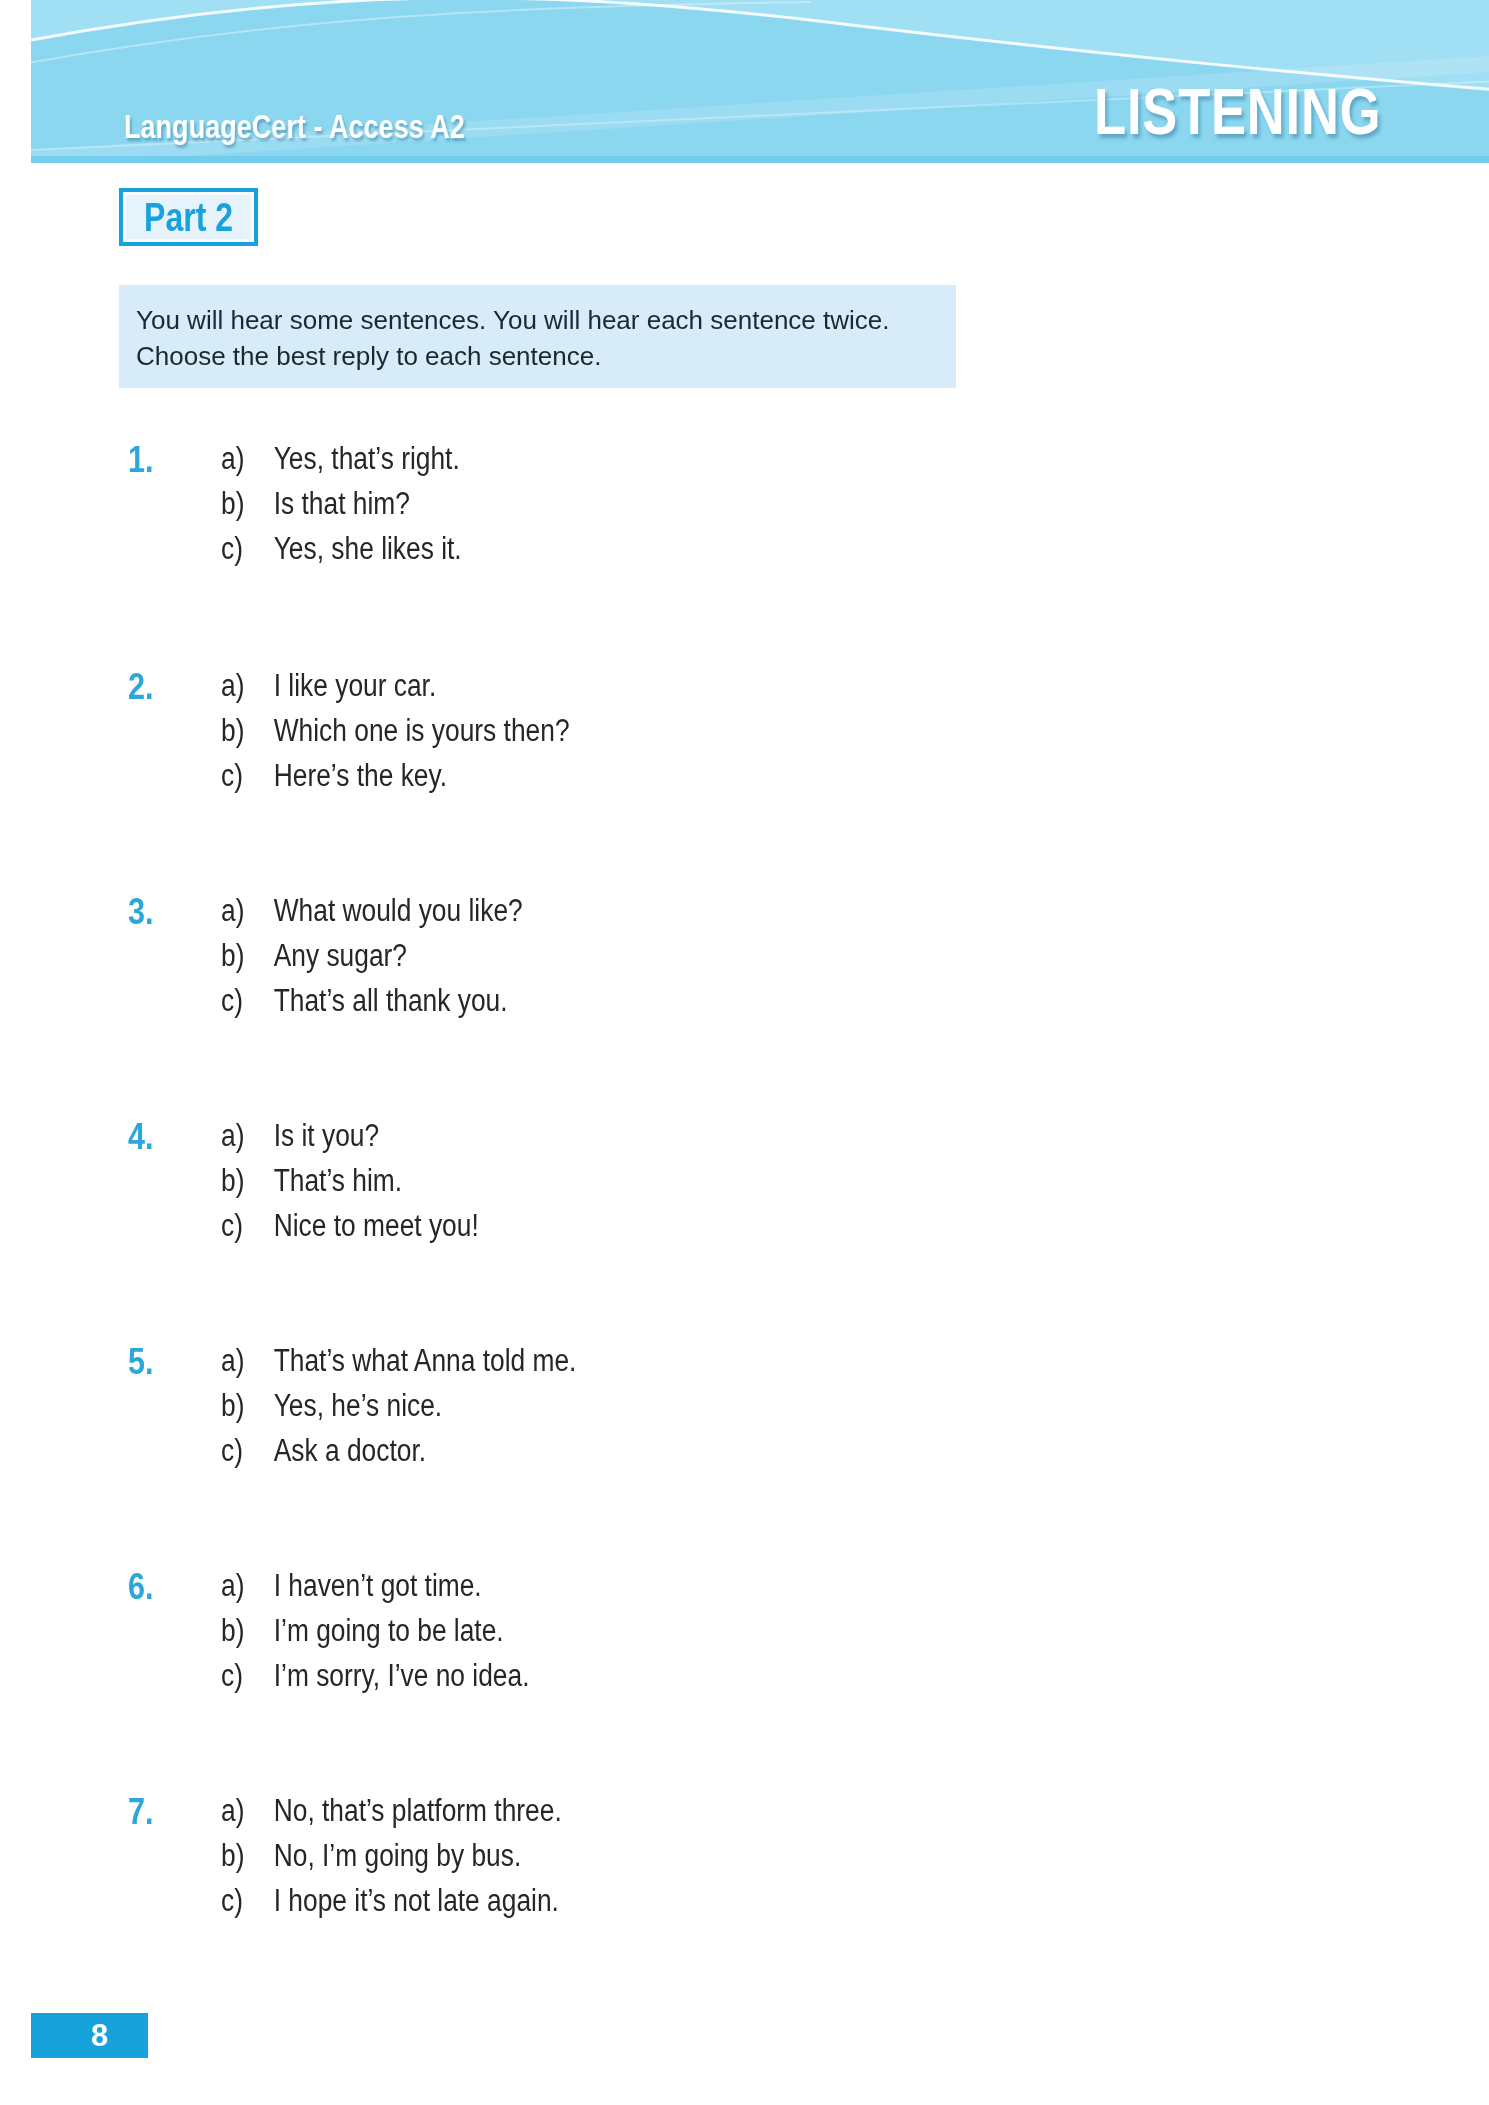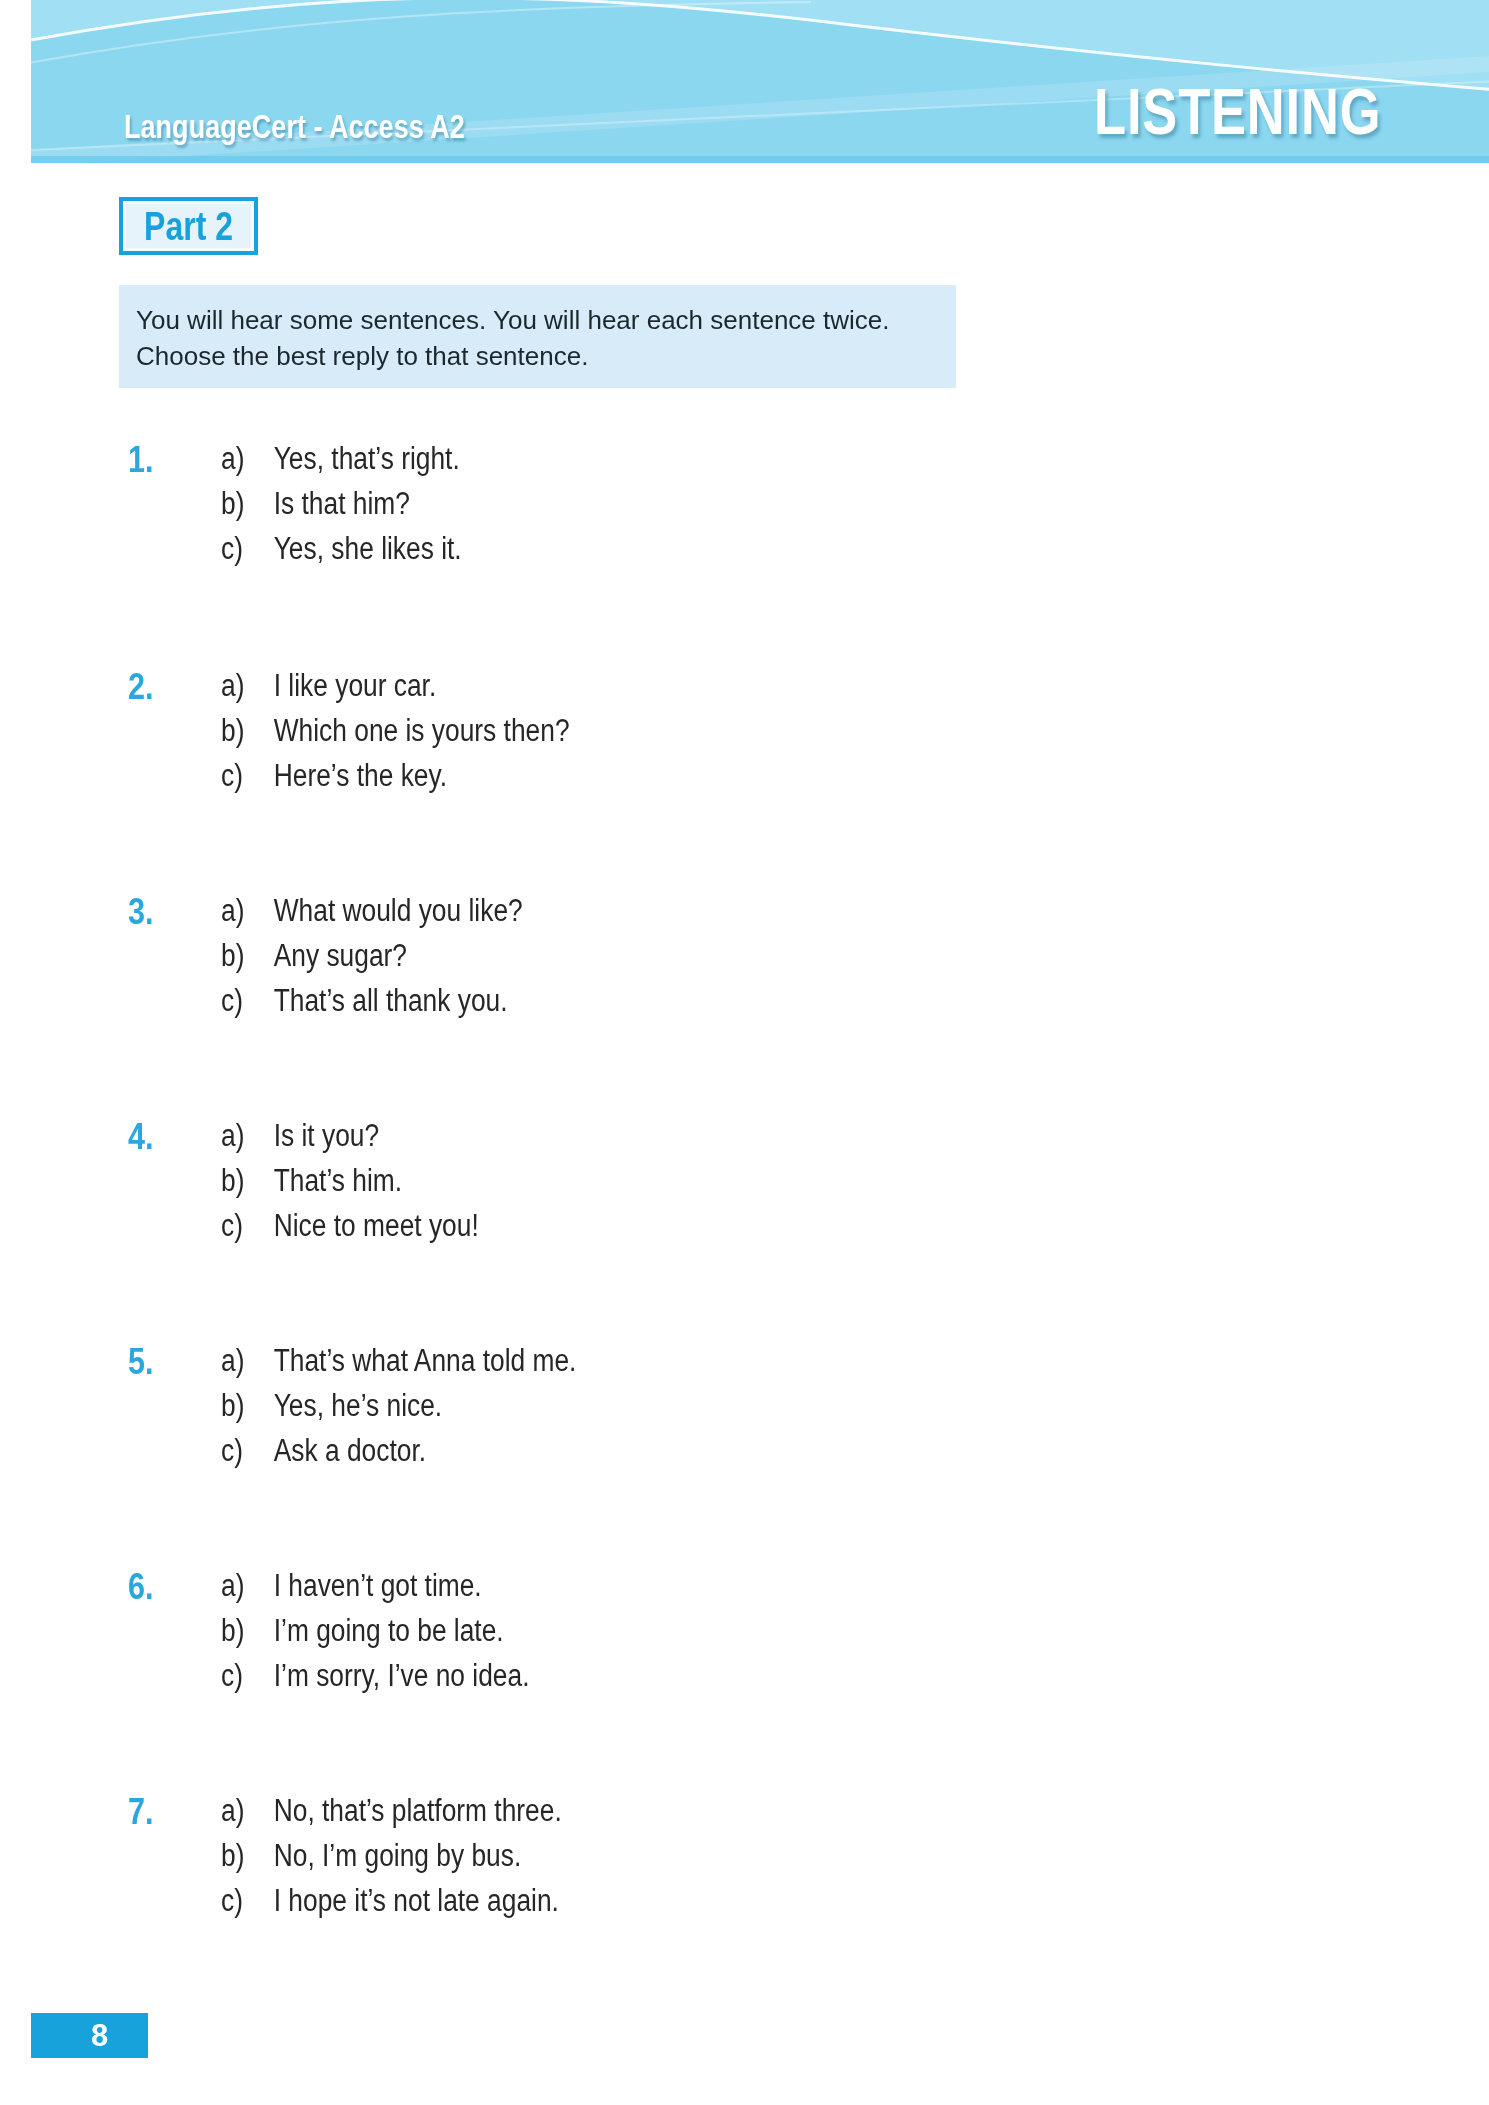--- a/index.html
+++ b/index.html
@@ -43,21 +43,21 @@
     letter-spacing: 1px;
     white-space: nowrap;
     transform: scaleX(0.82);
     transform-origin: right top;
     text-shadow: 3px 4px 4px rgba(25, 95, 130, 0.38);
   }
 
   
   .part-box {
     position: absolute;
-    left: 88px; top: 197px;
+    left: 88px; top: 188px;
     width: 139px; height: 58px;
     box-sizing: border-box;
     border: 4px solid var(--accent, #17a2dc);
     background: #e7f3fb;
     box-shadow: inset 0 0 0 3px #f7fbfe;
     display: flex;
     align-items: center;
     justify-content: center;
   }
   .part-label {
@@ -146,21 +146,21 @@
     <div class="brand">LanguageCert - Access A2</div>
     <div class="listening">LISTENING</div>
   </div>
 
   <div class="part-box">
     <span class="part-label">Part 2</span>
   </div>
 
   <div class="instructions">
     <p>You will hear some sentences. You will hear each sentence twice.</p>
-    <p>Choose the best reply to that sentence.</p>
+    <p>Choose the best reply to each sentence.</p>
   </div>
 
   <div class="question" style="top:442px">
     <div class="qnum">1.</div>
     <div class="options">
       <div class="option-row">
         <span class="letter">a)</span>
         <span class="otext">Yes, that’s right.</span>
       </div>
       <div class="option-row">

